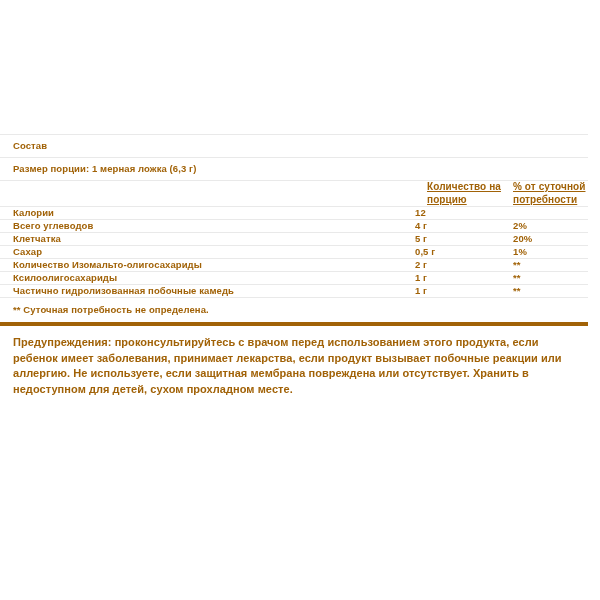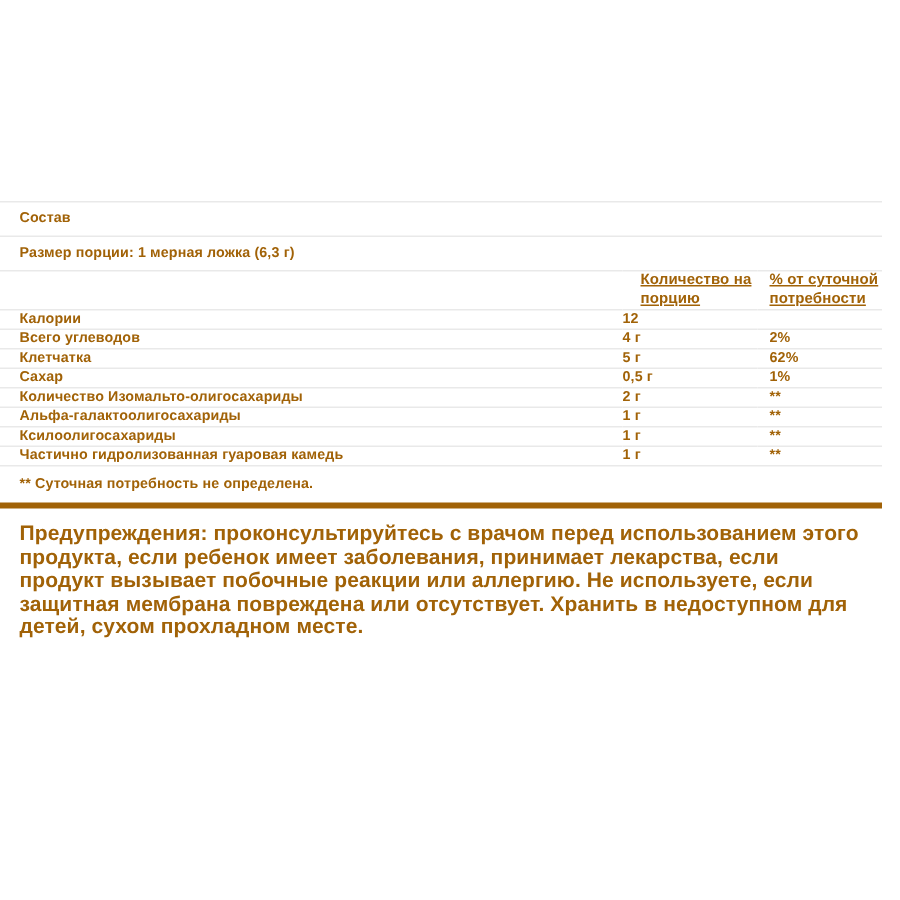--- a/index.html
+++ b/index.html
@@ -80,21 +80,21 @@
     border-bottom: 4px solid #a16207;
     padding: 6px 0 6px 13px;
     font-size: 9.5px;
     font-weight: bold;
     line-height: 12px;
     letter-spacing: 0.01em;
   }
 
   .warning {
     padding: 9px 13px 0 13px;
-    font-size: 14px;
+    font-size: 11px;
     font-weight: bold;
     line-height: 15.5px;
     letter-spacing: 0.005em;
     max-width: 562px;
   }
 </style>
 </head>
 <body>
 
 <div id="panel">
@@ -124,44 +124,39 @@
           <td class="t-dv"></td>
         </tr>
         <tr>
           <td class="t-name">Всего углеводов</td>
           <td class="t-amount">4 г</td>
           <td class="t-dv">2%</td>
         </tr>
         <tr>
           <td class="t-name">Клетчатка</td>
           <td class="t-amount">5 г</td>
-          <td class="t-dv">62%</td>
+          <td class="t-dv">20%</td>
         </tr>
         <tr>
           <td class="t-name">Сахар</td>
           <td class="t-amount">0,5 г</td>
           <td class="t-dv">1%</td>
         </tr>
         <tr>
           <td class="t-name">Количество Изомальто-олигосахариды</td>
           <td class="t-amount">2 г</td>
           <td class="t-dv">**</td>
         </tr>
         <tr>
-          <td class="t-name">Альфа-галактоолигосахариды</td>
-          <td class="t-amount">1 г</td>
-          <td class="t-dv">**</td>
-        </tr>
-        <tr>
           <td class="t-name">Ксилоолигосахариды</td>
           <td class="t-amount">1 г</td>
           <td class="t-dv">**</td>
         </tr>
         <tr>
-          <td class="t-name">Частично гидролизованная гуаровая камедь</td>
+          <td class="t-name">Частично гидролизованная побочные камедь</td>
           <td class="t-amount">1 г</td>
           <td class="t-dv">**</td>
         </tr>
       </tbody>
   </table>
 
   <div class="footnote">** Суточная потребность не определена.</div>
 
   <div class="warning">Предупреждения: проконсультируйтесь с врачом перед использованием этого продукта, если ребенок имеет заболевания, принимает лекарства, если продукт вызывает побочные реакции или аллергию. Не используете, если защитная мембрана повреждена или отсутствует. Хранить в недоступном для детей, сухом прохладном месте.</div>
 

